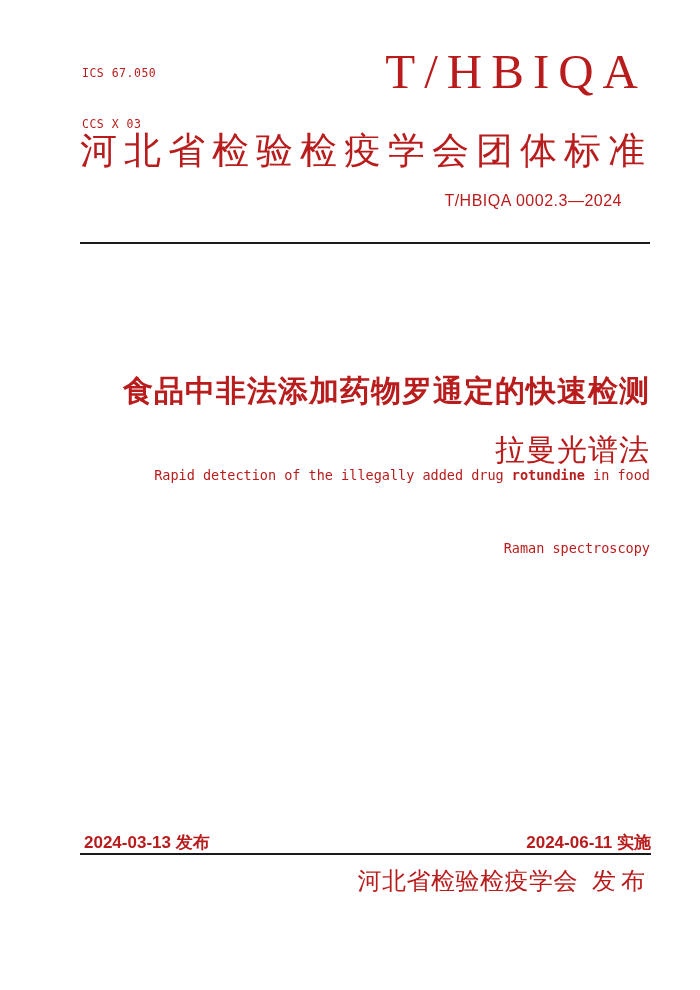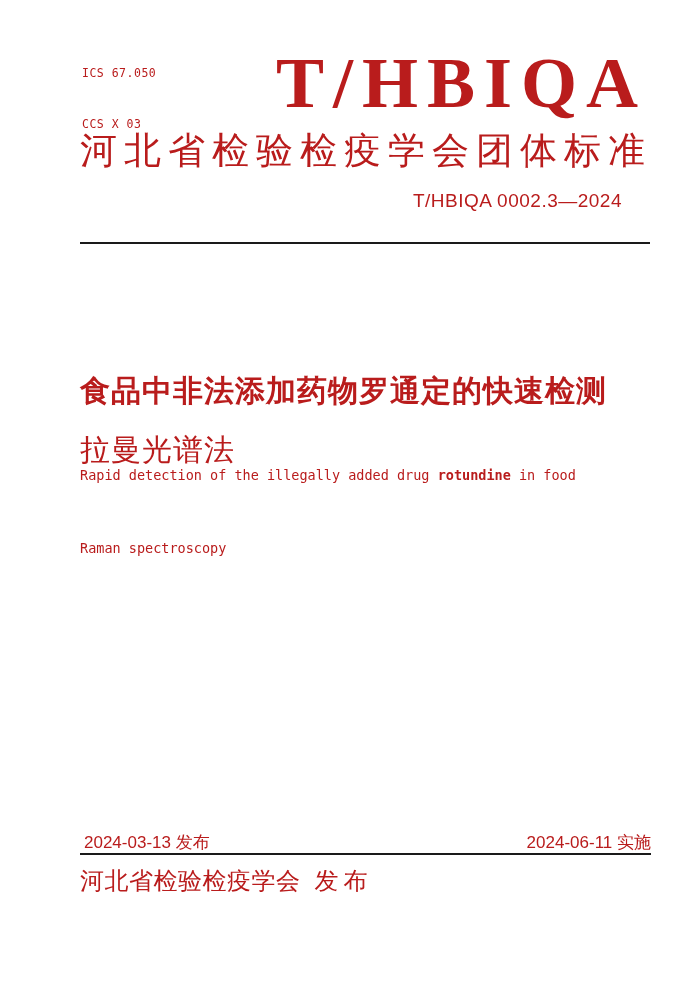--- a/index.html
+++ b/index.html
@@ -16,69 +16,69 @@
     position:absolute;left:82px;top:31px;
     font-family:"DejaVu Sans Mono", monospace;
     font-size:11.5px;line-height:17px;
     letter-spacing:0.5px;
     white-space:pre;
   }
   
   .logo{
     position:absolute;right:53px;top:46px;
     font-family:"Liberation Serif", serif;
-    font-weight:bold;
-    font-size:72px;line-height:1.05;
+    font-weight:normal;
+    font-size:49px;line-height:1.05;
     letter-spacing:9px;
     white-space:nowrap;
   }
   
   .banner{
     position:absolute;left:80px;top:130px;
     font-size:37px;line-height:42px;
     letter-spacing:7px;
     font-weight:500;
     white-space:nowrap;
   }
   
   .std-no{
     position:absolute;right:78px;top:191px;
-    font-size:19px;line-height:20px;
+    font-size:16px;line-height:20px;
     letter-spacing:0.5px;
     white-space:nowrap;
   }
   .rule{
     position:absolute;left:80px;
     height:2px;background:#1a1a1a;
   }
   .rule-top{top:242px;width:570px;}
   .rule-bottom{top:853px;width:571px;}
   .center-block{
     position:absolute;left:80px;width:570px;
-    text-align:left;
+    text-align:right;
   }
   .title-zh1{top:372px;font-size:30px;line-height:38px;font-weight:bold;letter-spacing:1px;}
   .title-zh2{top:431px;font-size:30px;line-height:38px;font-weight:normal;letter-spacing:1px;}
   .title-en{
     top:466px;
     font-family:"DejaVu Sans Mono", monospace;
     font-size:13.5px;line-height:18px;
   }
   .title-en span{white-space:pre;}
   .en-bold{font-weight:bold;}
   .title-en2{
     top:539px;
     font-family:"DejaVu Sans Mono", monospace;
     font-size:13.5px;line-height:18px;
   }
   
   .dates{
     position:absolute;left:80px;top:833px;width:571px;
     display:flex;justify-content:space-between;
-    font-size:17px;line-height:20px;
+    font-size:17px;line-height:20px;font-weight:bold;
   }
   .date-item{white-space:nowrap;}
   .dates .left{padding-left:4px;}
   
   .publisher{
     top:869px;
     font-size:24px;line-height:24px;
   }
   .publisher .org{letter-spacing:0.5px;}
   .publisher .label{margin-left:14px;letter-spacing:5px;}

